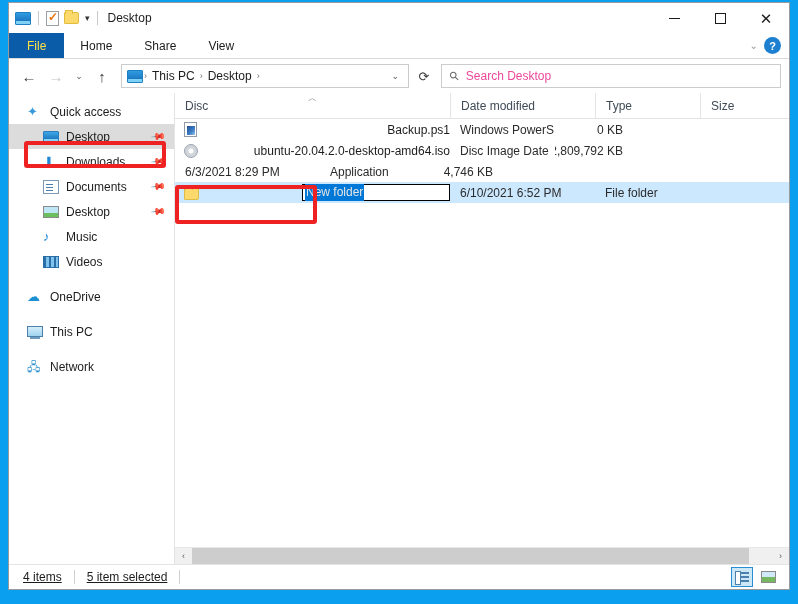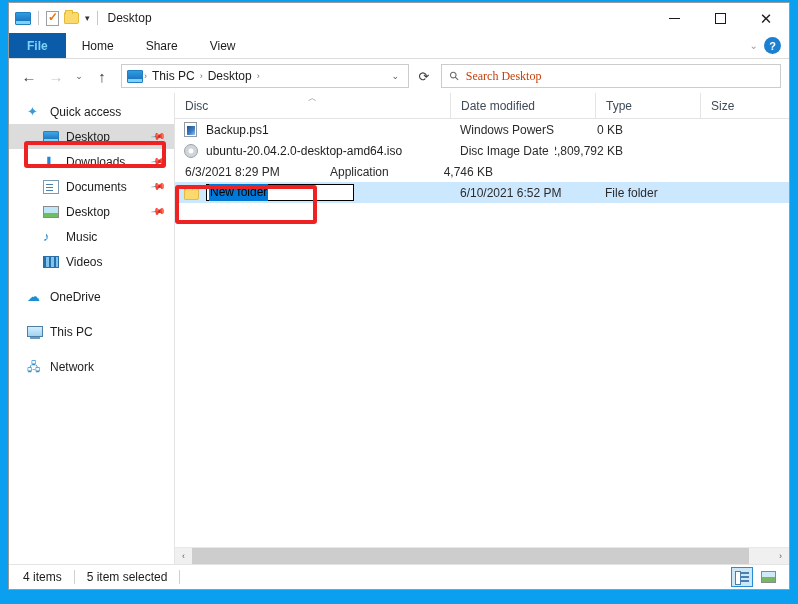--- a/index.html
+++ b/index.html
@@ -67,21 +67,21 @@
   .ribbon {
     height: 26px; flex: 0 0 26px;
     display: flex; align-items: stretch;
     border-bottom: 1px solid #dcdcdc;
     background: #ffffff;
   }
   .tab {
     padding: 0 16px; display: flex; align-items: center;
     font-size: 12px; color: #1c1c1c;
   }
-  .tab.file { background: #0b5ca8; color: #7dd3fc; padding: 0 18px; font-weight: bold; }
+  .tab.file { background: #0b5ca8; color: #fde047; padding: 0 18px; }
   .ribbon-right { margin-left: auto; display: flex; align-items: center; gap: 6px; padding-right: 8px; }
   .ribbon-collapse { font-size: 10px; color: #9a9a9a; }
   .help-btn {
     width: 17px; height: 17px; border-radius: 50%;
     background: #1d7fd0; color: #fff; font-size: 11px; font-weight: bold;
     display: flex; align-items: center; justify-content: center;
   }
   
   .navbar {
     height: 34px; flex: 0 0 34px;
@@ -108,21 +108,21 @@
     width: 24px; height: 24px; display: flex;
     align-items: center; justify-content: center;
     font-size: 13px; color: #3c3c3c;
   }
   .searchbox {
     width: 340px; height: 24px; margin-left: 2px;
     border: 1px solid #cccccc; background: #fff;
     display: flex; align-items: center; gap: 7px; padding: 0 8px;
   }
   .search-glyph { font-size: 12px; color: #6b6b6b; transform: rotate(-45deg); }
-  .search-ph { font-size: 12px; color: #c2410c; font-family: Liberation Serif, serif; }
+  .search-ph { font-size: 12px; color: #ec4899; }
   
   .body-split { flex: 1 1 auto; display: flex; min-height: 0; }
   .sidebar {
     width: 166px; flex: 0 0 166px;
     background: #fff; border-right: 1px solid #e4e4e4;
     padding-top: 6px; overflow: hidden;
   }
   .nav-item {
     height: 25px; display: flex; align-items: center;
     padding-left: 18px; font-size: 12px; color: #1c1c1c;
@@ -191,21 +191,21 @@
     position: absolute; left: 50%; top: -1px; transform: translateX(-50%);
     font-size: 9px; color: #7a8694;
   }
   .c-name { width: 275px; flex: 0 0 275px; }
   .c-date { width: 145px; flex: 0 0 145px; }
   .c-type { width: 105px; flex: 0 0 105px; }
   .c-size { width: 80px; flex: 0 0 80px; }
   .rows { flex: 1 1 auto; overflow: hidden; background: #fff; position: relative; }
   .row { height: 21px; display: flex; align-items: center; font-size: 12px; color: #1c1c1c; }
   .row.selected { background: #cce8ff; }
-  .cell { display: flex; align-items: center; padding-left: 10px; overflow: hidden; white-space: nowrap; }
+  .cell { display: flex; align-items: center; padding-left: 10px; overflow: hidden; white-space: nowrap; justify-content: space-between; }
   .cell.name { width: 275px; flex: 0 0 275px; padding-left: 8px; gap: 7px; }
   .cell.date { width: 145px; flex: 0 0 145px; color: #2b2b2b; }
   .cell.type { width: 105px; flex: 0 0 105px; color: #2b2b2b;
                text-overflow: ellipsis; overflow: hidden; }
   .cell.size { width: 80px; flex: 0 0 80px; justify-content: flex-end;
                padding-left: 0; padding-right: 12px; color: #2b2b2b; }
   
   .fi { width: 16px; height: 16px; flex: 0 0 16px; position: relative; }
   .fi-ps {
     width: 13px; height: 15px; background: #fff; border: 1px solid #8f9aa6;
@@ -239,39 +239,39 @@
     content: ""; position: absolute; left: 0; top: -3px;
     width: 6px; height: 3px; background: #fcd96d;
     border: 1px solid #e0bb45; border-bottom: none; border-radius: 1px 1px 0 0;
   }
   
   .rename-box {
     border: 1px solid #000; background: #fff; height: 17px;
     width: 148px; display: flex; align-items: center; padding: 0 2px;
   }
   .rename-text {
-    background: #0078d7; color: #000000; font-size: 12px;
+    background: #0078d7; color: #e5e5e5; font-size: 12px;
     padding: 12px 1px; line-height: 15px; border-radius: 6px;
   }
   
   .hscroll {
     height: 17px; flex: 0 0 17px; display: flex; align-items: stretch;
     background: #f0f0f0; border-top: 1px solid #e8e8e8;
   }
   .hs-btn {
     width: 17px; display: flex; align-items: center; justify-content: center;
     font-size: 9px; color: #5a5a5a; background: #f0f0f0;
   }
   .hs-track { flex: 1 1 auto; background: #f0f0f0; position: relative; }
   .hs-thumb { position: absolute; left: 0; top: 0; bottom: 0; width: 96%; background: #cdcdcd; }
   
   .statusbar {
     height: 25px; flex: 0 0 25px; display: flex; align-items: center;
     border-top: 1px solid #e4e4e4; background: #fff; padding-left: 14px;
-    font-size: 12px; color: #1c1c1c;
+    font-size: 12px; color: #1c1c1c; text-decoration: underline;
   }
   .sb-sep { width: 1px; height: 14px; background: #d0d0d0; margin: 0 12px; }
   .sb-right { margin-left: auto; display: flex; gap: 4px; padding-right: 10px; }
   .viewbtn {
     width: 22px; height: 20px; display: flex;
     align-items: center; justify-content: center;
     position: relative;
   }
   .viewbtn.active { border: 1px solid #2a8dd4; background: #cce8f7; }
   .vb-details { width: 14px; height: 12px; position: relative; }

